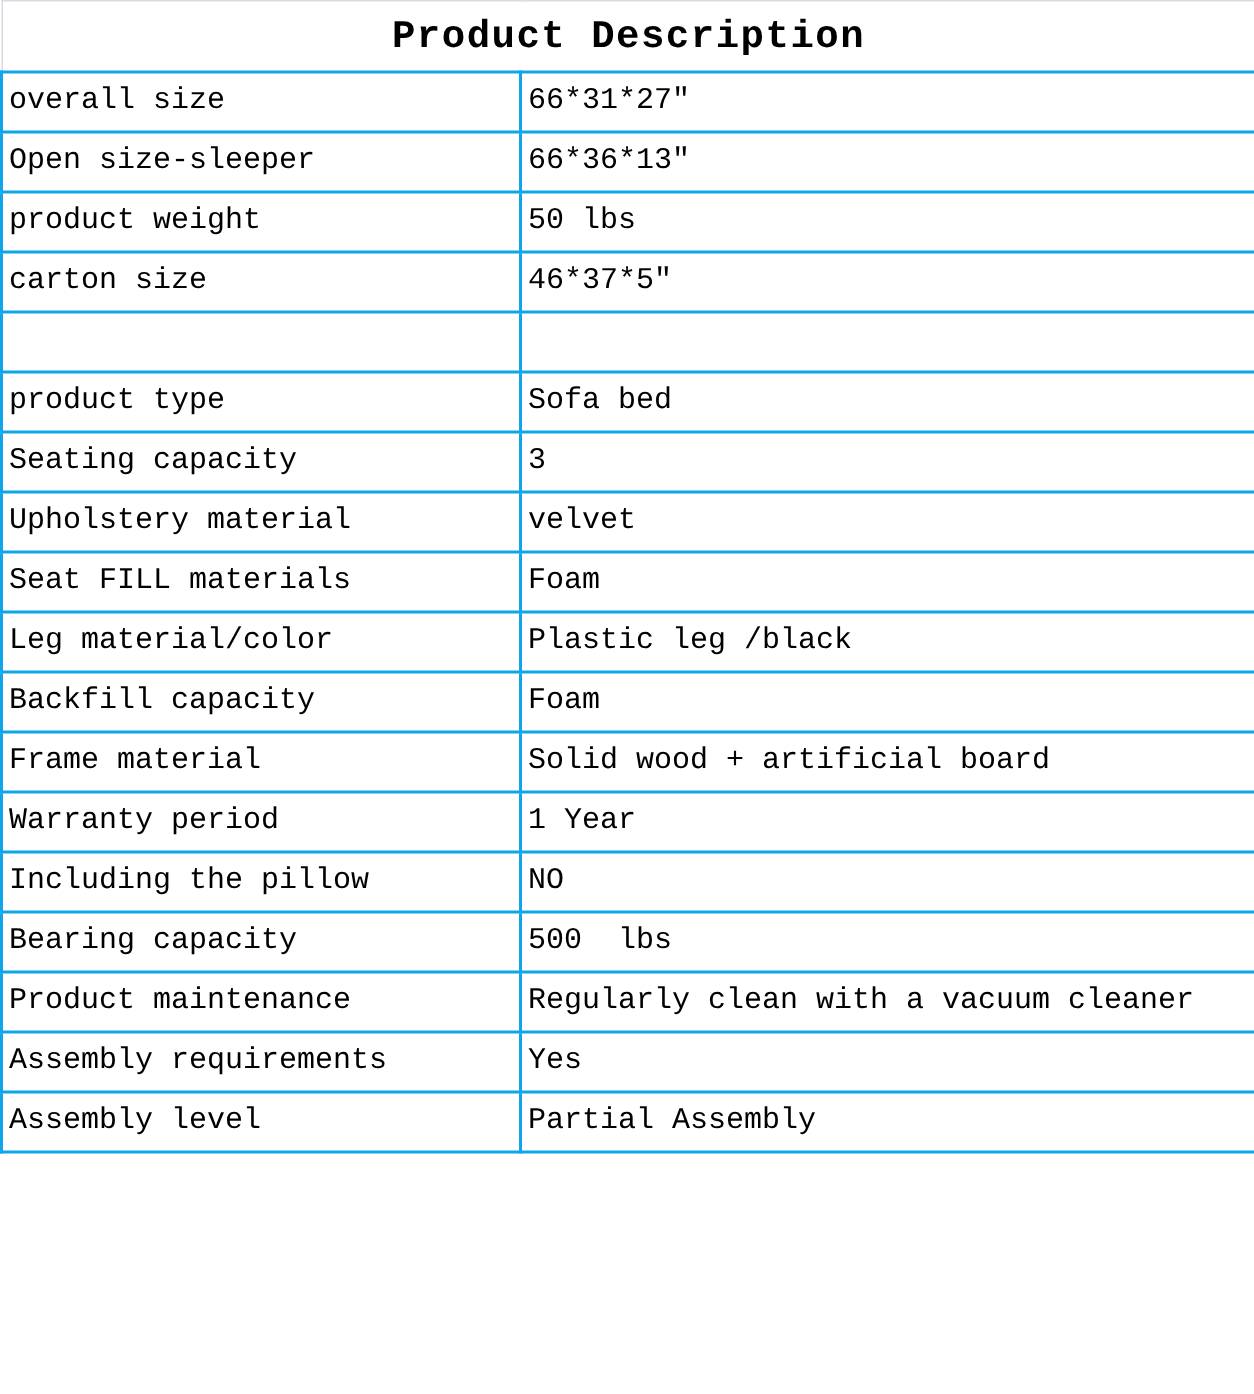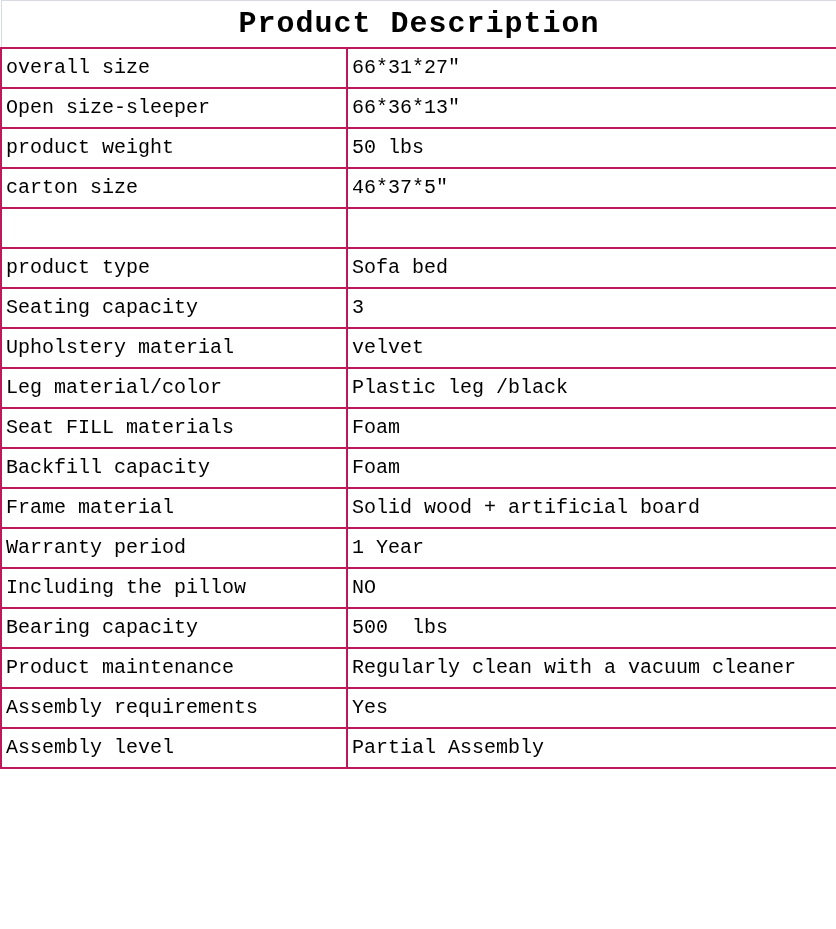--- a/index.html
+++ b/index.html
@@ -19,27 +19,27 @@
     table-layout: fixed;
   }
   col.label-col { width: 346px; }
   col.value-col { width: 490px; }
   td.title-cell {
     border: 1px solid #d9dae2;
     border-bottom: none;
     height: 44px;
     text-align: center;
     vertical-align: middle;
-    font-size: 30px;
+    font-size: 26px;
     font-weight: bold;
     letter-spacing: 1px;
     white-space: pre;
   }
   td.cell {
-    border: 2px solid #be185d;
+    border: 2px solid #0ea5e9;
     height: 38px;
     padding: 0 2px 0 4px;
     font-size: 20px;
     line-height: 1;
     vertical-align: middle;
     white-space: pre;
     overflow: hidden;
   }
 </style>
 </head>
@@ -82,26 +82,26 @@
   </tr>
       <tr>
     <td class="cell">Seating capacity</td>
     <td class="cell">3</td>
   </tr>
       <tr>
     <td class="cell">Upholstery material</td>
     <td class="cell">velvet</td>
   </tr>
       <tr>
+    <td class="cell">Seat FILL materials</td>
+    <td class="cell">Foam</td>
+  </tr>
+      <tr>
     <td class="cell">Leg material/color</td>
     <td class="cell">Plastic leg /black</td>
-  </tr>
-      <tr>
-    <td class="cell">Seat FILL materials</td>
-    <td class="cell">Foam</td>
   </tr>
       <tr>
     <td class="cell">Backfill capacity</td>
     <td class="cell">Foam</td>
   </tr>
       <tr>
     <td class="cell">Frame material</td>
     <td class="cell">Solid wood + artificial board</td>
   </tr>
       <tr>

